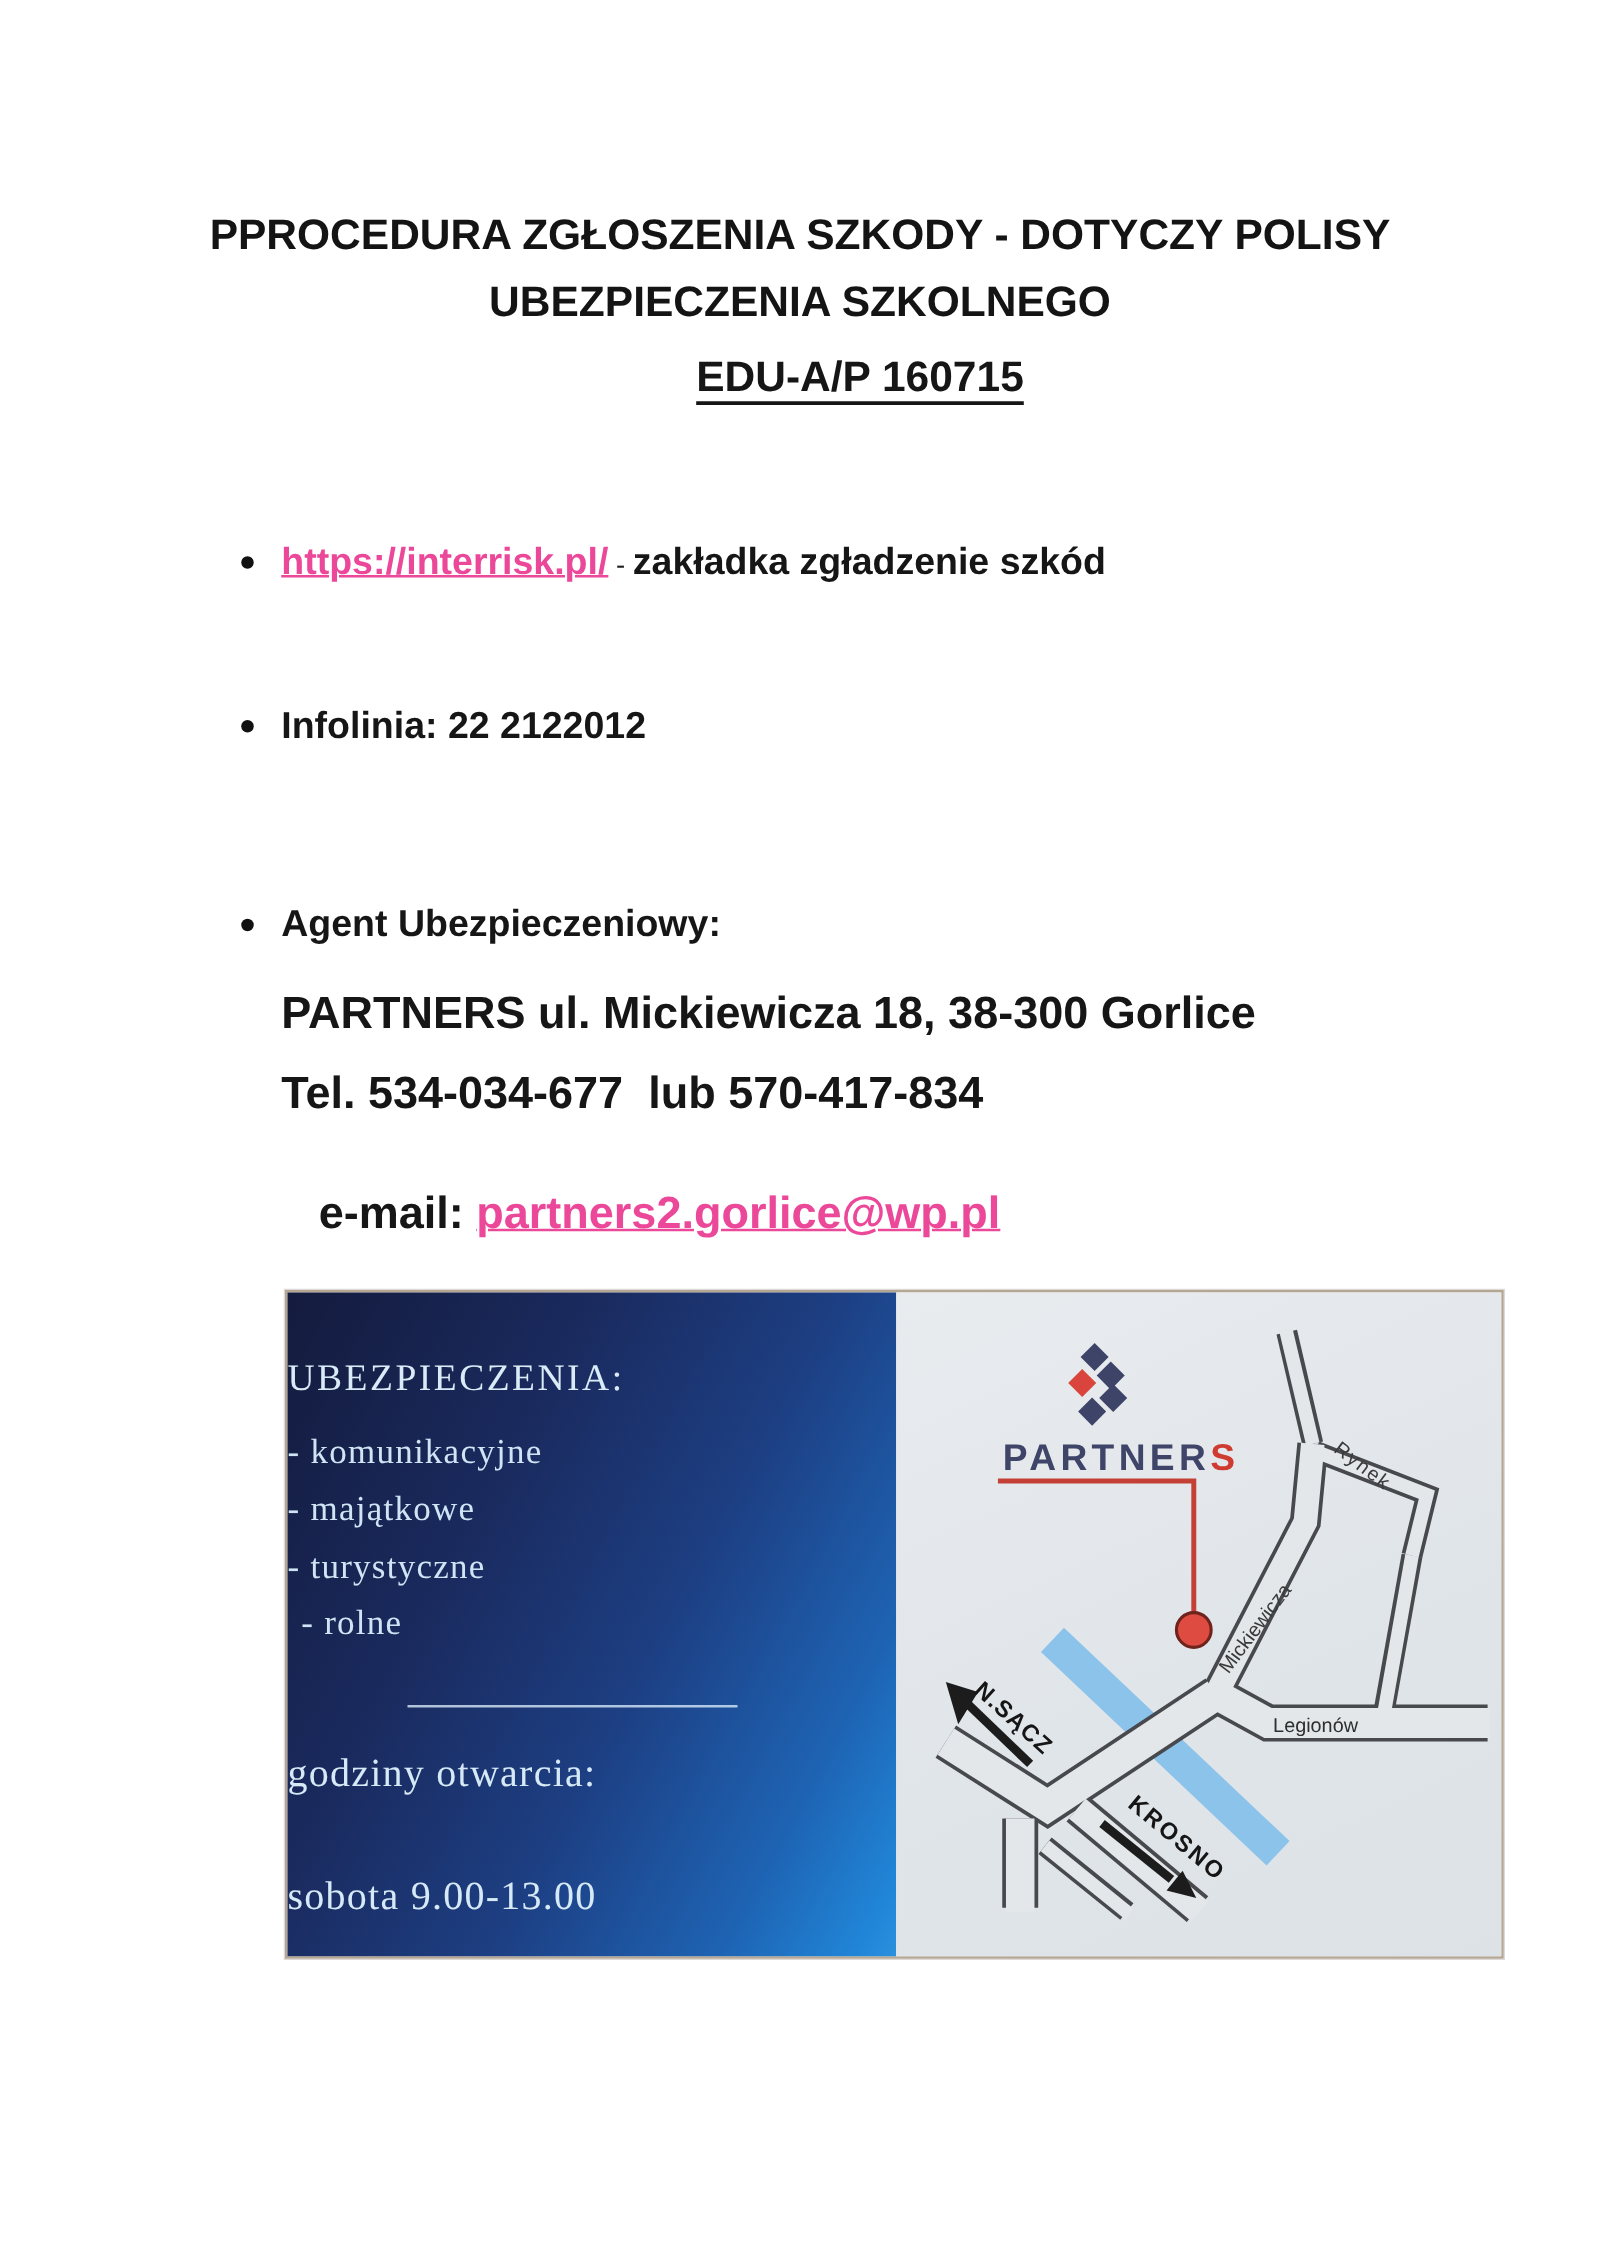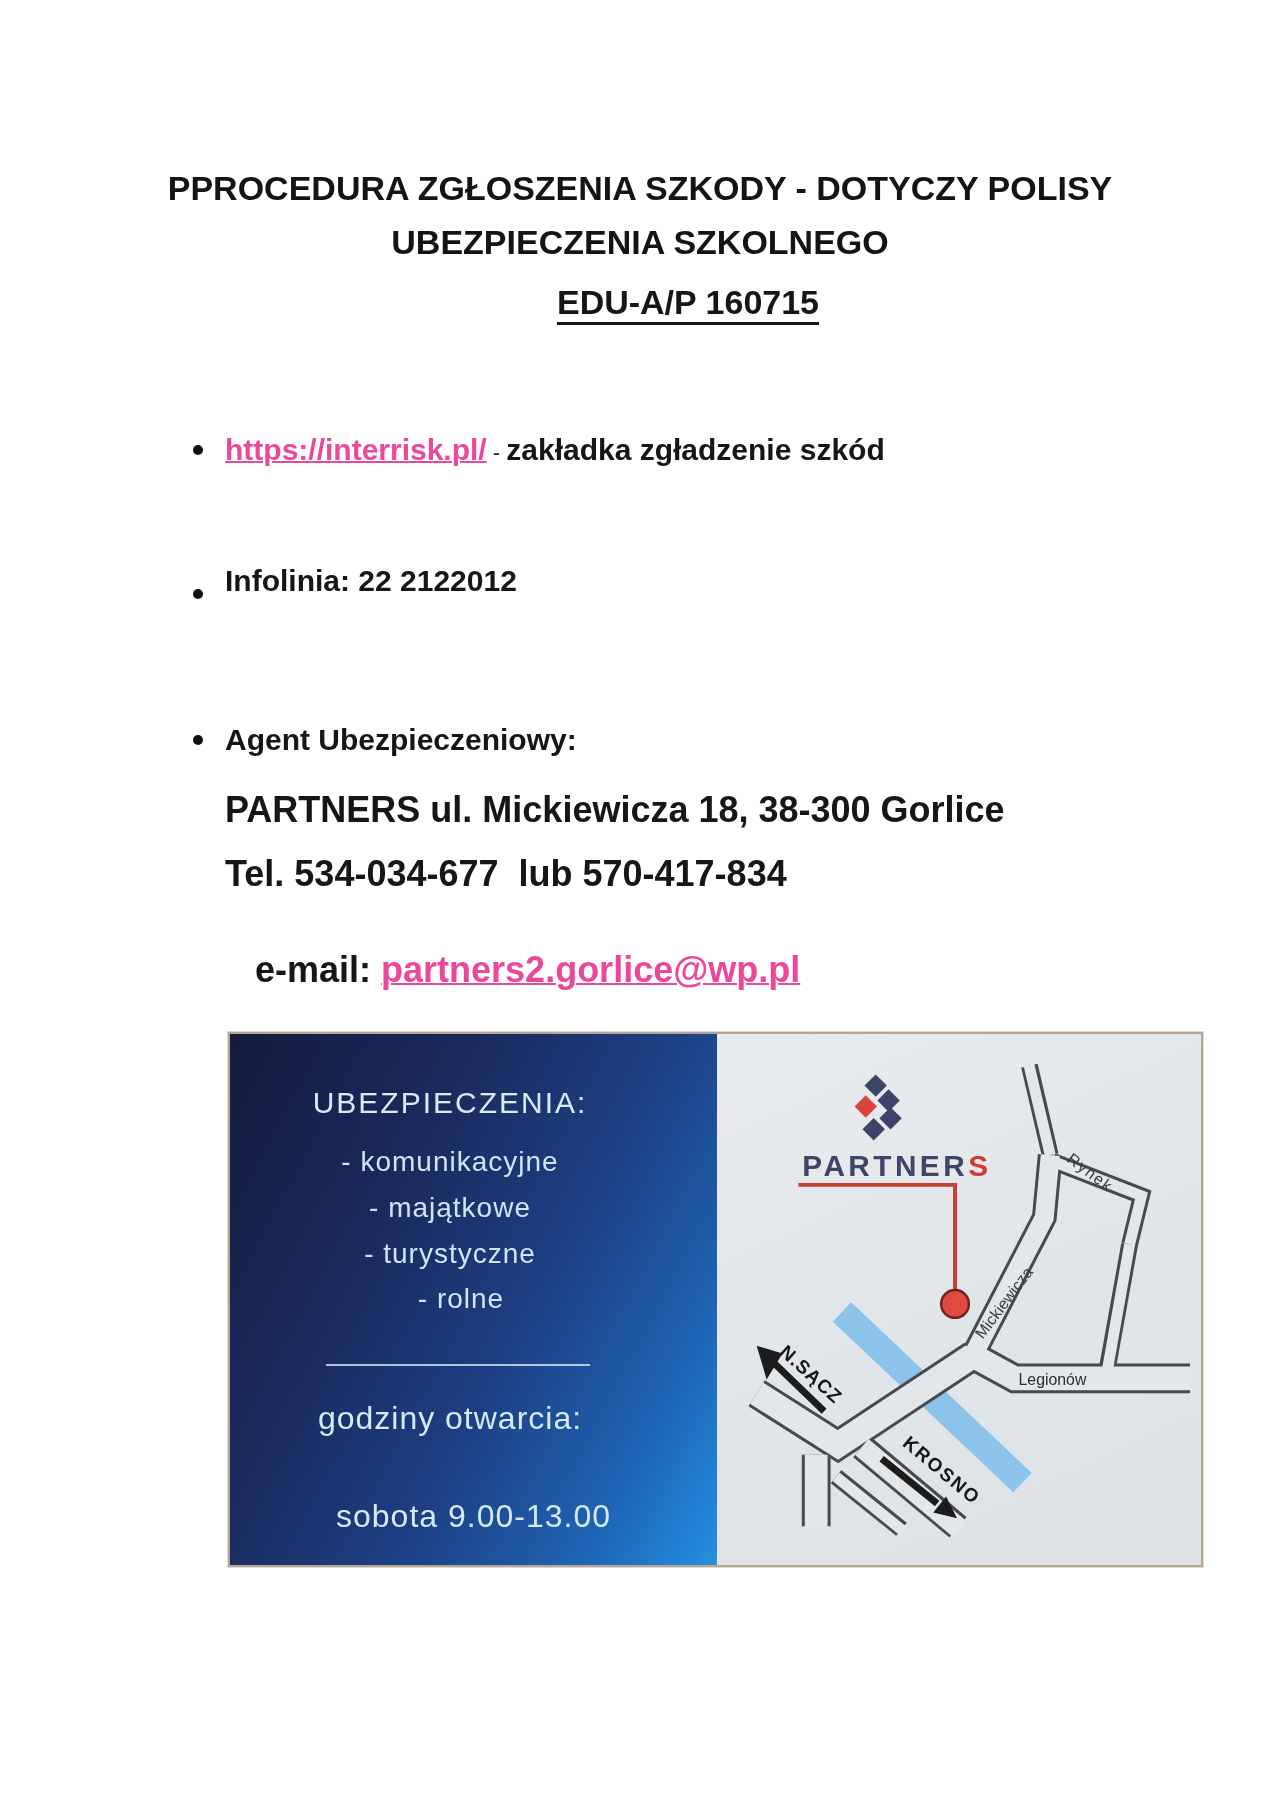--- a/index.html
+++ b/index.html
@@ -19,22 +19,22 @@
   .link{color:#ec4899;text-decoration:underline;text-decoration-thickness:2px;cursor:pointer;}
   .sep{font-weight:normal;font-size:22px;color:#222;}
   .plain-line{left:225px;font-weight:bold;font-size:36px;line-height:36px;white-space:pre-wrap;}
 
   
   .card{left:228px;top:1032px;width:975px;height:535px;display:flex;
         border:2px solid rgba(118,92,58,.55);box-sizing:border-box;
         box-shadow:0 0 0 1px rgba(60,45,25,.18);}
   .card-left{width:487px;height:100%;position:relative;
      background:linear-gradient(118deg,#141b3d 0%,#1a2a5e 32%,#1d3f83 58%,#1e64b4 82%,#2186d8 96%,#2b90dd 100%);}
-  .cl-line{position:absolute;left:0;width:440px;text-align:center;color:#cfe4f4;
-           font-family:Liberation Sans, sans-serif;}
+  .cl-line{position:absolute;left:0;width:440px;color:#cfe4f4;
+           font-family:Liberation Serif, serif;}
   .cl-head{top:52px;font-size:30px;letter-spacing:2px;color:#d9ebf7;}
   .cl-item{font-size:28px;letter-spacing:1px;}
   .cl-divider{position:absolute;left:96px;top:330px;width:264px;height:2px;
               background:rgba(214,233,247,.8);}
   .cl-hours{font-size:32px;letter-spacing:1px;color:#d5e9f6;}
 
   .card-right{flex:1;height:100%;position:relative;
      background:linear-gradient(155deg,#e9ecef 0%,#e0e5e9 55%,#dde2e7 100%);}
   .map-svg{position:absolute;inset:0;width:100%;height:100%;}
 </style>
@@ -48,21 +48,21 @@
 
 <div class="abs policy">
   <span>EDU-A/P 160715</span>
 </div>
 
 <div class="abs bullet-row" style="top:432px;">
   <span class="dot"></span>
   <span class="btxt"><span class="link">https://interrisk.pl/</span><span class="sep"> - </span><span>zakładka zgładzenie szkód</span></span>
 </div>
 
-<div class="abs bullet-row" style="top:563px;align-items:flex-end;">
+<div class="abs bullet-row" style="top:563px;">
   <span class="dot"></span>
   <span class="btxt">Infolinia: 22 2122012</span>
 </div>
 
 <div class="abs bullet-row" style="top:722px;">
   <span class="dot"></span>
   <span class="btxt">Agent Ubezpieczeniowy:</span>
 </div>
 
 <div class="abs plain-line" style="top:792px;">PARTNERS ul. Mickiewicza 18, 38-300 Gorlice</div>

